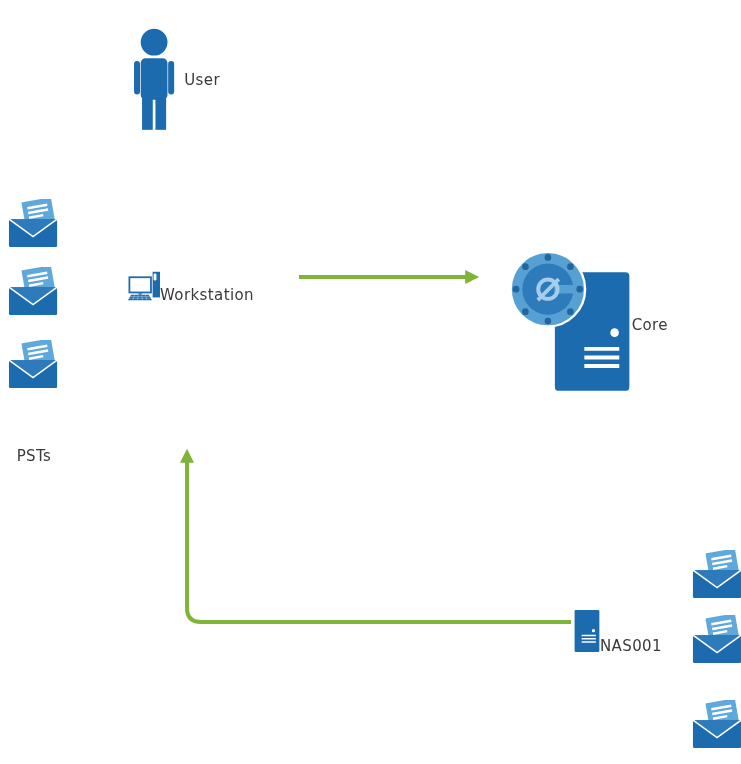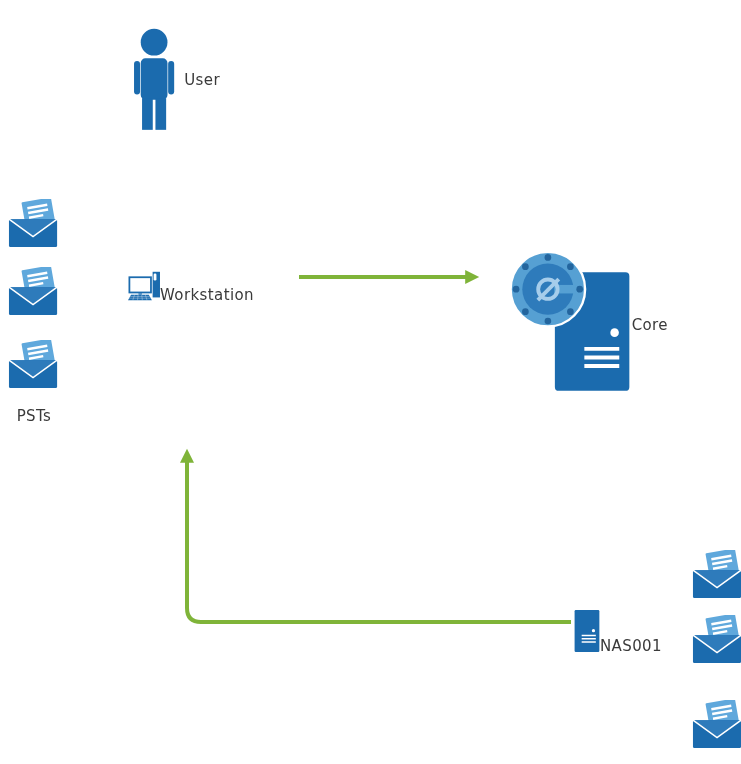--- a/index.html
+++ b/index.html
@@ -1,20 +1,20 @@
 <!DOCTYPE html>
 <html style="--primary-blue: #1B6BAE; --mid-blue: #2E7BBB; --light-blue: #56A0D3; --paper-blue: #5FA8DC; --bolt-blue: #23659E; --accent-ring: #A6CDEB; --arrow-green: #7FB439; --label-text: #3A3A3A; --background: #FFFFFF;"><head>
 <meta charset="utf-8">
 <style>
   html,body{margin:0;padding:0;background:#fff;}
   .canvas{position:relative;width:741px;height:764px;overflow:hidden;
           background:var(--background,#fff);
           font-family:"DejaVu Sans","Liberation Sans",sans-serif;}
   .node{position:absolute;display:flex;flex-direction:row;align-items:center;}
-  .node-label{font-size:15px;color:var(--label-text,#3a3a3a);letter-spacing:.4px;white-space:nowrap;}
+  .node-label{font-size:15px;color:var(--label-text,#3a3a3a);letter-spacing:.4px;white-space:nowrap;margin-top:40px;}
   .arrow-layer{position:absolute;left:0;top:0;}
   .abs{position:absolute;}
   .center-text{text-align:center;}
   .fill-primary{fill:var(--primary-blue,#1b6bae);}
   .fill-mid{fill:var(--mid-blue,#2e7bbb);}
   .fill-light{fill:var(--light-blue,#56a0d3);}
   .fill-paper{fill:var(--paper-blue,#5fa8dc);}
   .fill-bolt{fill:var(--bolt-blue,#23659e);}
   .arrow-line{stroke:var(--arrow-green,#7fb439);stroke-width:4;fill:none;}
   .arrow-head{fill:var(--arrow-green,#7fb439);}

